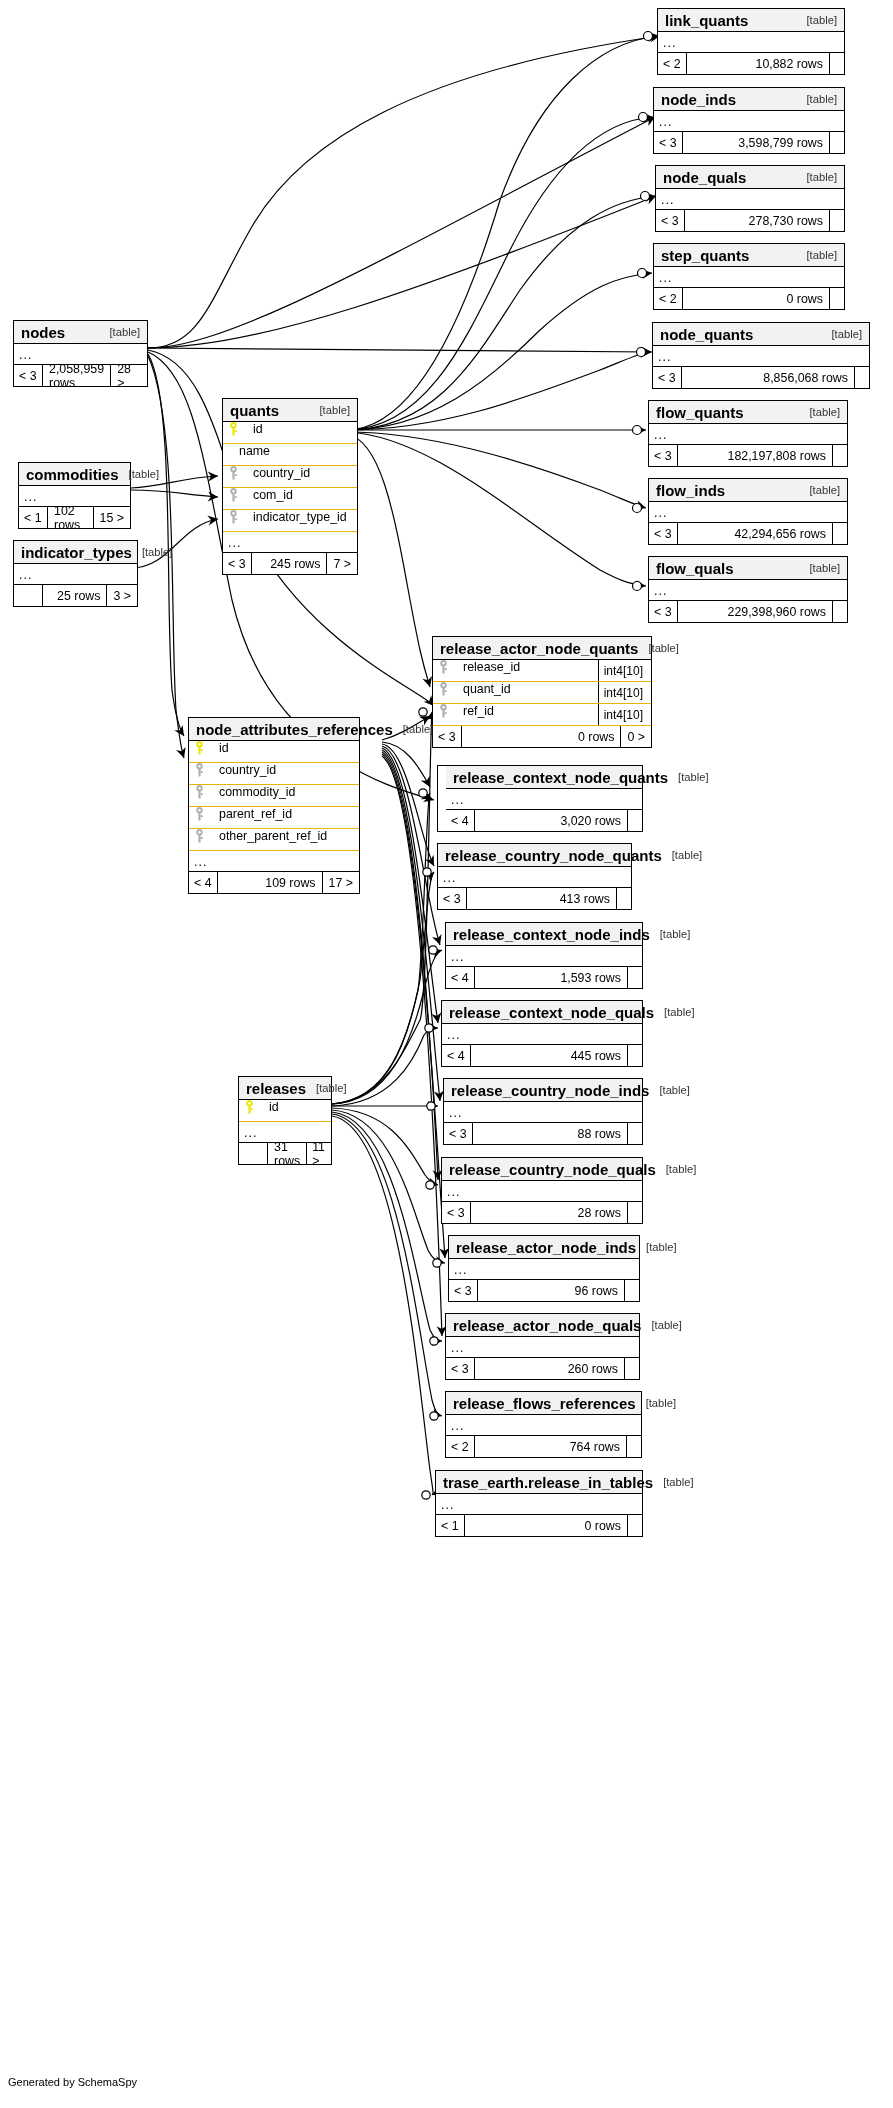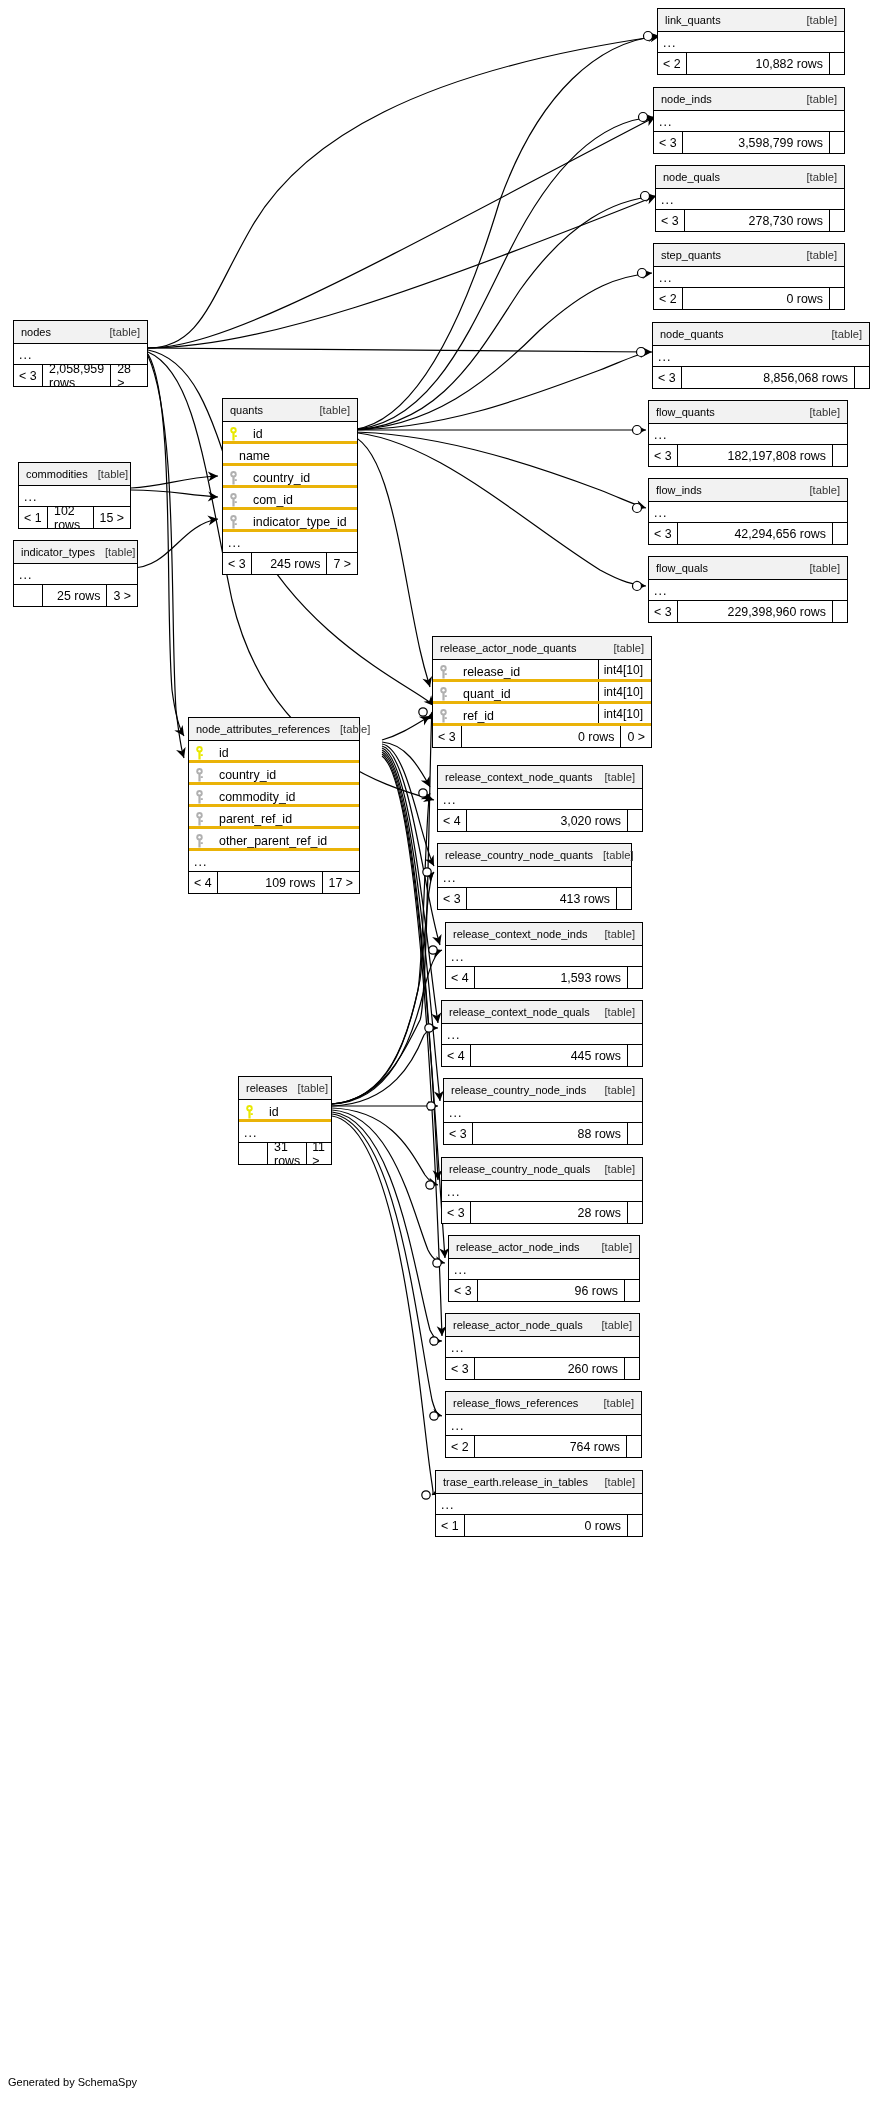--- a/index.html
+++ b/index.html
@@ -19,29 +19,29 @@
     color:#000;
   }
   .tbl .hdr{
     background:#f2f2f2;
     border-bottom:1.6px solid #000;
     display:flex;align-items:center;
     padding:0 7px;
     height:22px;
     white-space:nowrap;
   }
-  .tbl .hdr .nm{font-weight:normal;font-size:11px;}
+  .tbl .hdr .nm{font-weight:bold;font-size:15px;}
   .tbl .hdr .tag{
     margin-left:auto;padding-left:10px;
     font-size:11.2px;color:#333;font-weight:normal;
   }
   .tbl .col{
     height:22px;
-    display:flex;align-items:flex-end;
-    border-bottom:3px solid #eab308;
+    display:flex;align-items:flex-start;
+    border-bottom:1px solid #eab308;
     padding:0 6px;
     white-space:nowrap;
     box-sizing:border-box;
   }
   .tbl .col .key{
     width:14px;display:inline-block;text-align:center;flex:0 0 14px;
   }
   .tbl .col .cname{padding-left:10px;}
   .tbl .col .ctype{
     margin-left:auto;padding-left:8px;
@@ -295,21 +295,21 @@
           </span>
           <span class="cname">ref_id</span>
           <span class="ctype">int4[10]</span>
         </div>
         <div class="foot">
           <div class="fl nb">&lt; 3</div>
           <div class="fc">0 rows</div>
           <div class="fr">0 &gt;</div>
         </div>
       </div>
-      <div class="tbl" style="left: 437px; top: 765px; width: 206px;">
+      <div class="tbl" style="left: 437px; top: 765px; width: 206px; padding-left: 8px;">
         <div class="hdr">
           <span class="nm">release_context_node_quants</span>
           <span class="tag">[table]</span>
         </div>
         <div class="ellip">...</div>
         <div class="foot">
           <div class="fl nb">&lt; 4</div>
           <div class="fc">3,020 rows</div>
           <div class="fr"></div>
         </div>

